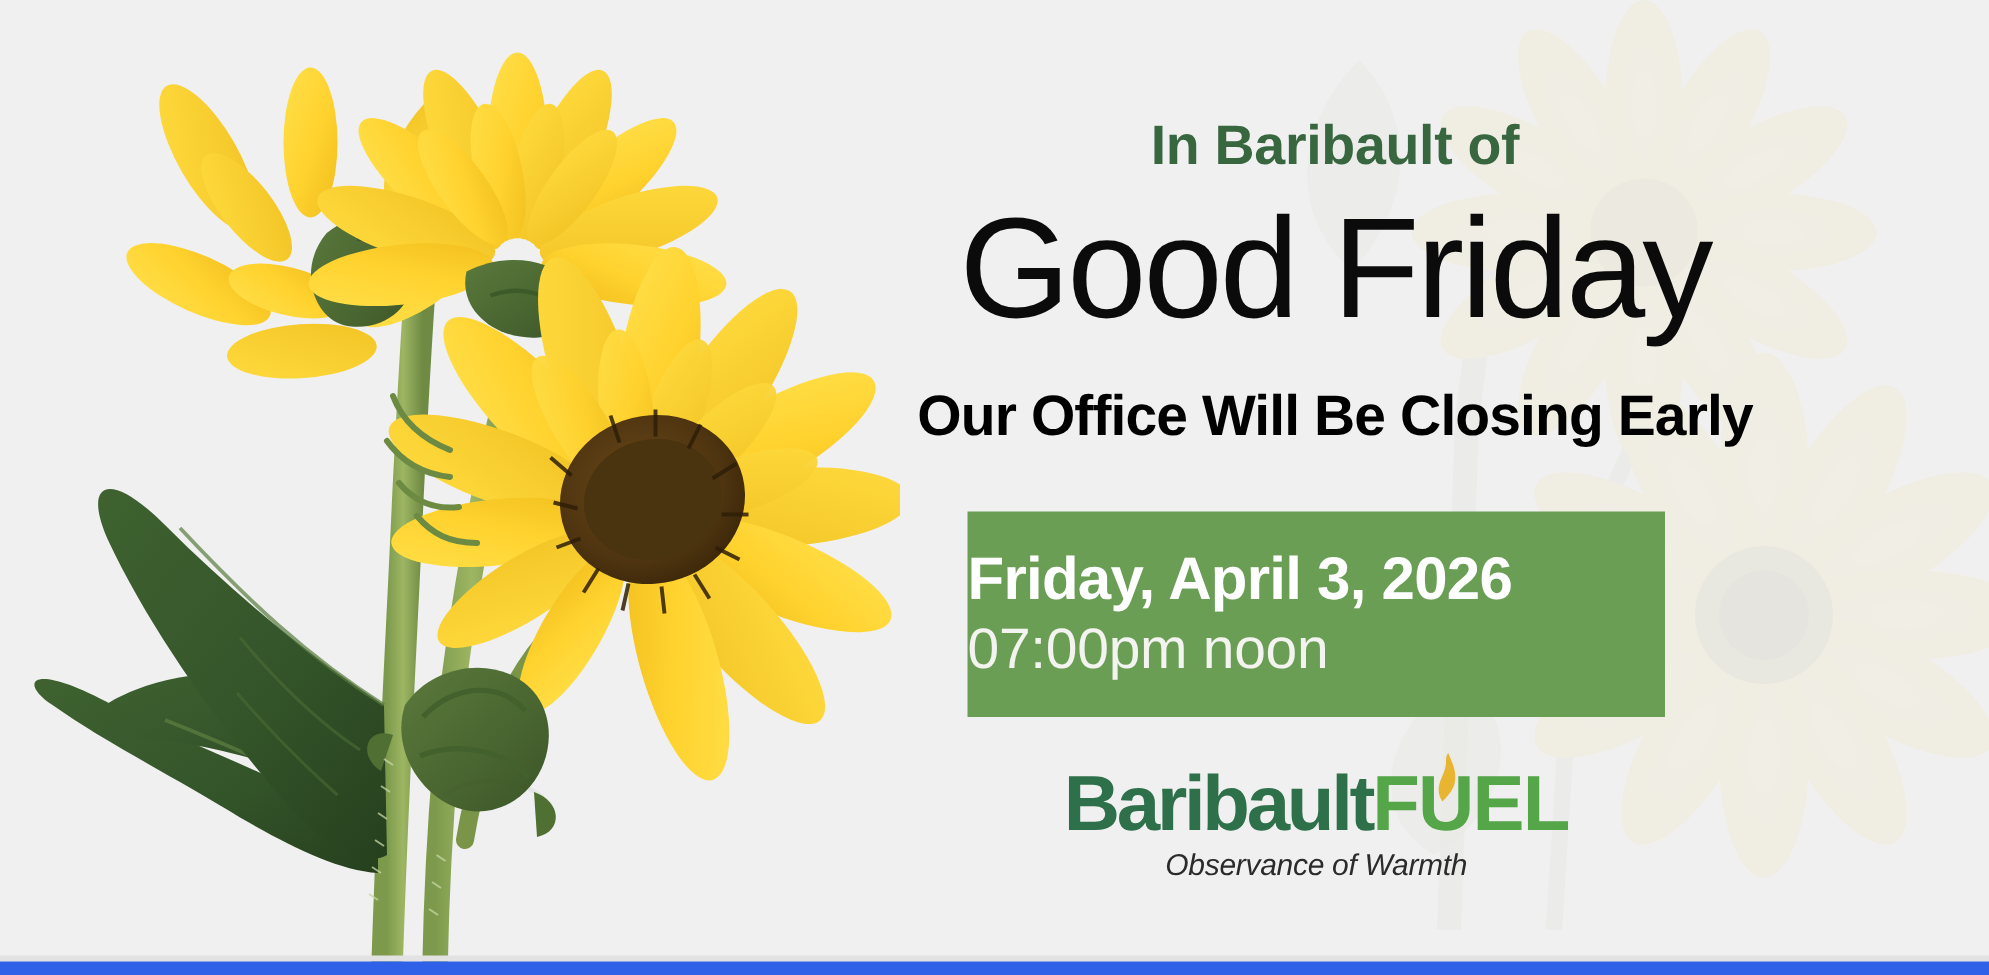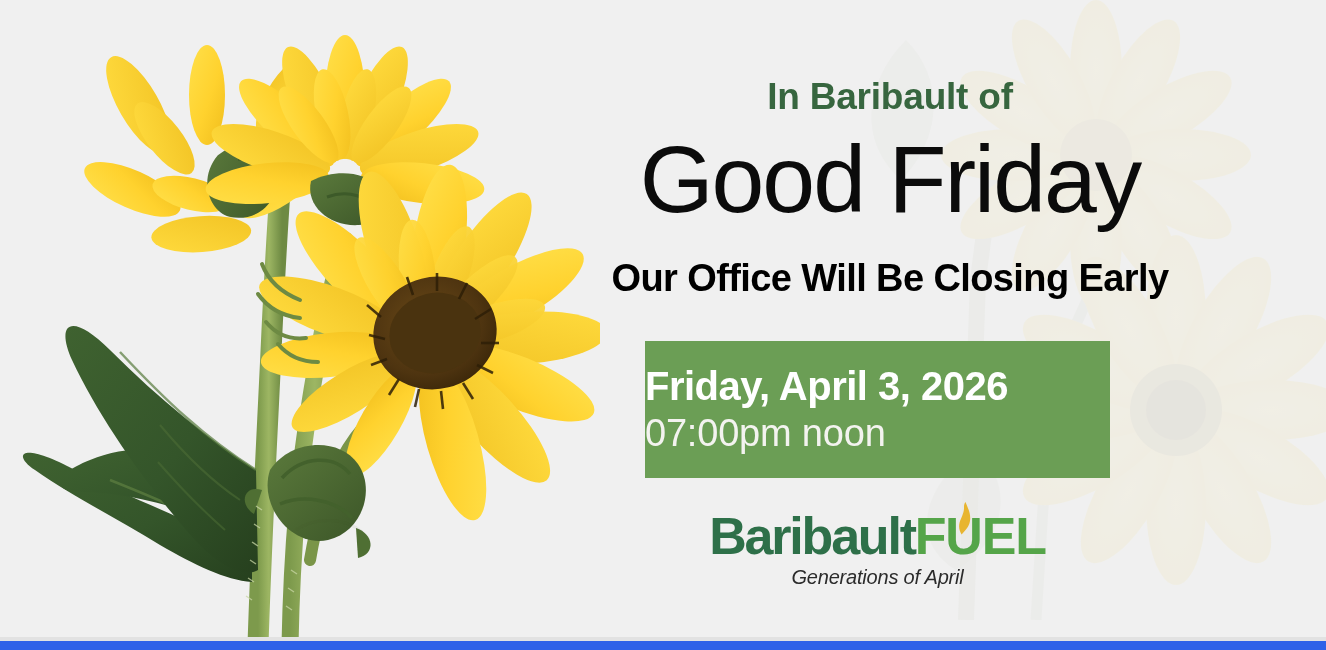--- a/index.html
+++ b/index.html
@@ -402,19 +402,19 @@
 
   <div class="logo">
     <div class="logo-wordmark">
       <span class="logo-brand">Baribault</span><span class="logo-fuel">FUEL</span>
       <svg class="logo-flame" viewBox="0 0 17 40" aria-hidden="true">
         <path d="M10.5 0 C13.6 7.5 16.2 12.8 14.9 19.5 C13.9 24.8 10.2 28.6 6.6 32.4
                  C4.4 29.1 3.4 25.0 4.6 20.6 C5.9 15.7 9.3 11.2 9.0 5.2
                  C8.9 3.3 9.4 1.4 10.5 0 Z" fill="#e8b530"></path>
       </svg>
     </div>
-    <div class="logo-tagline">Generations of April</div>
+    <div class="logo-tagline">Observance of Warmth</div>
   </div>
 
   <div class="bottom-rule"></div>
   <div class="bottom-bar"></div>
 
 </div>
 
 </body></html>

